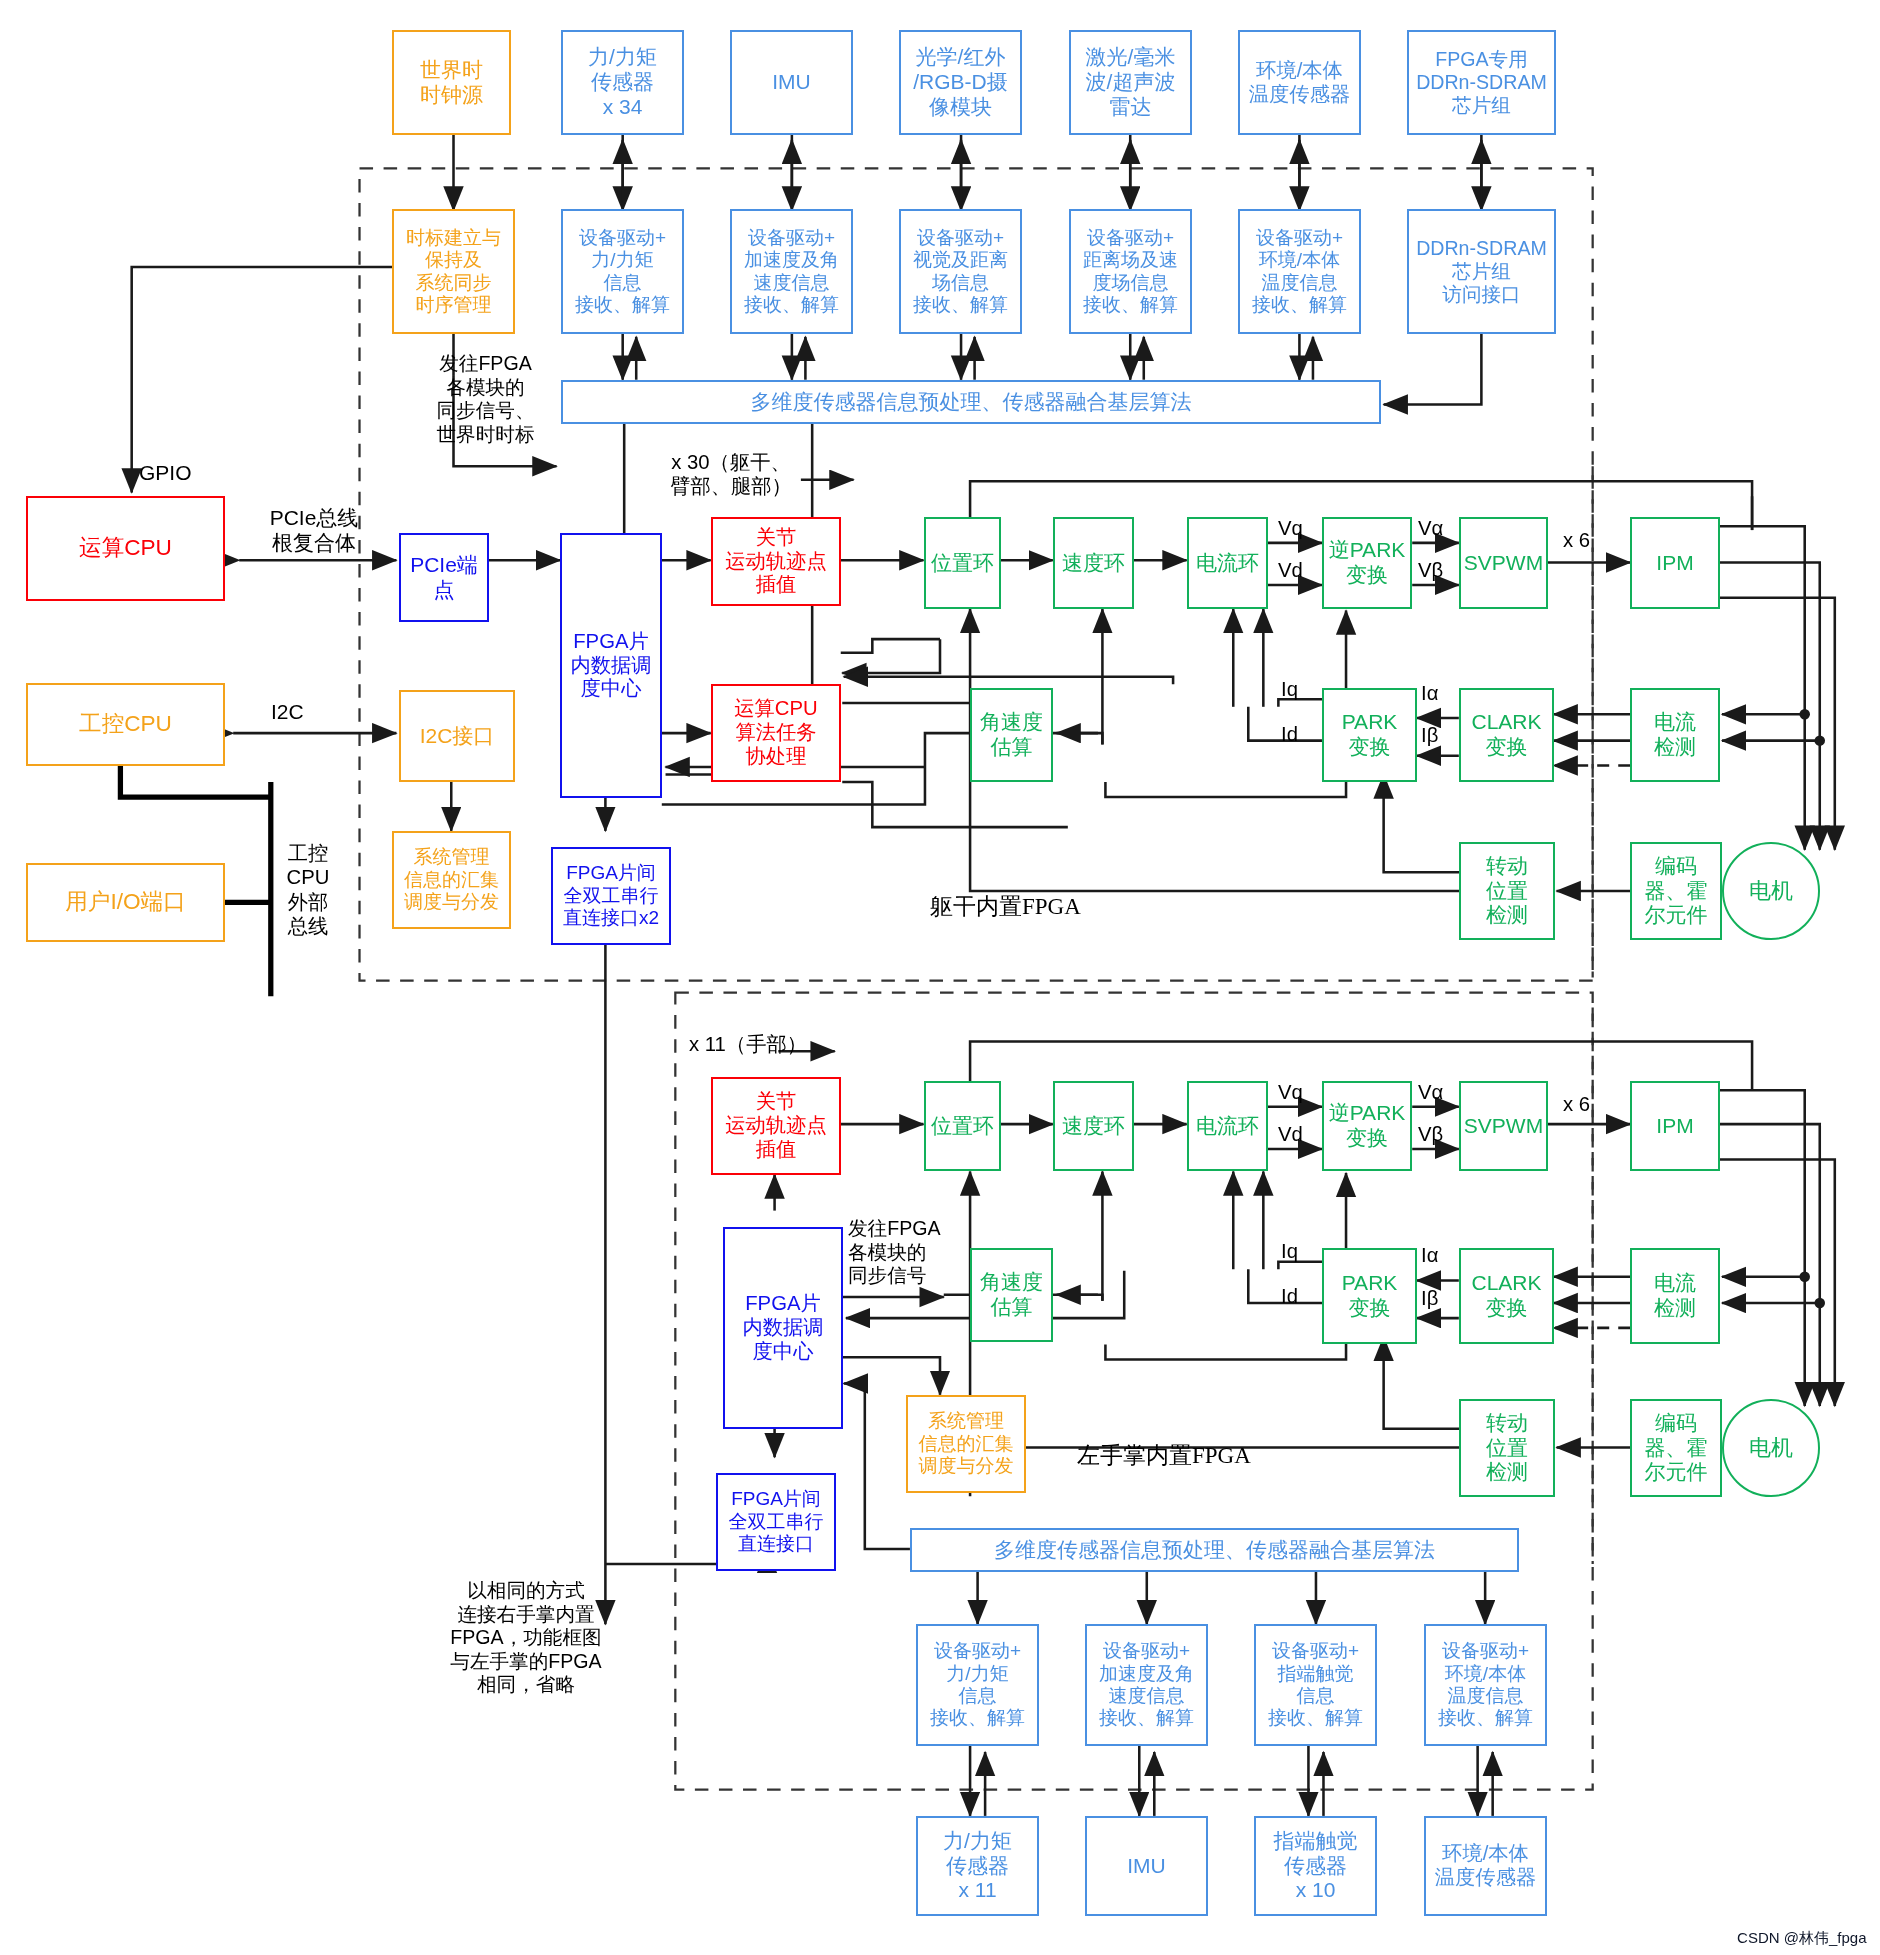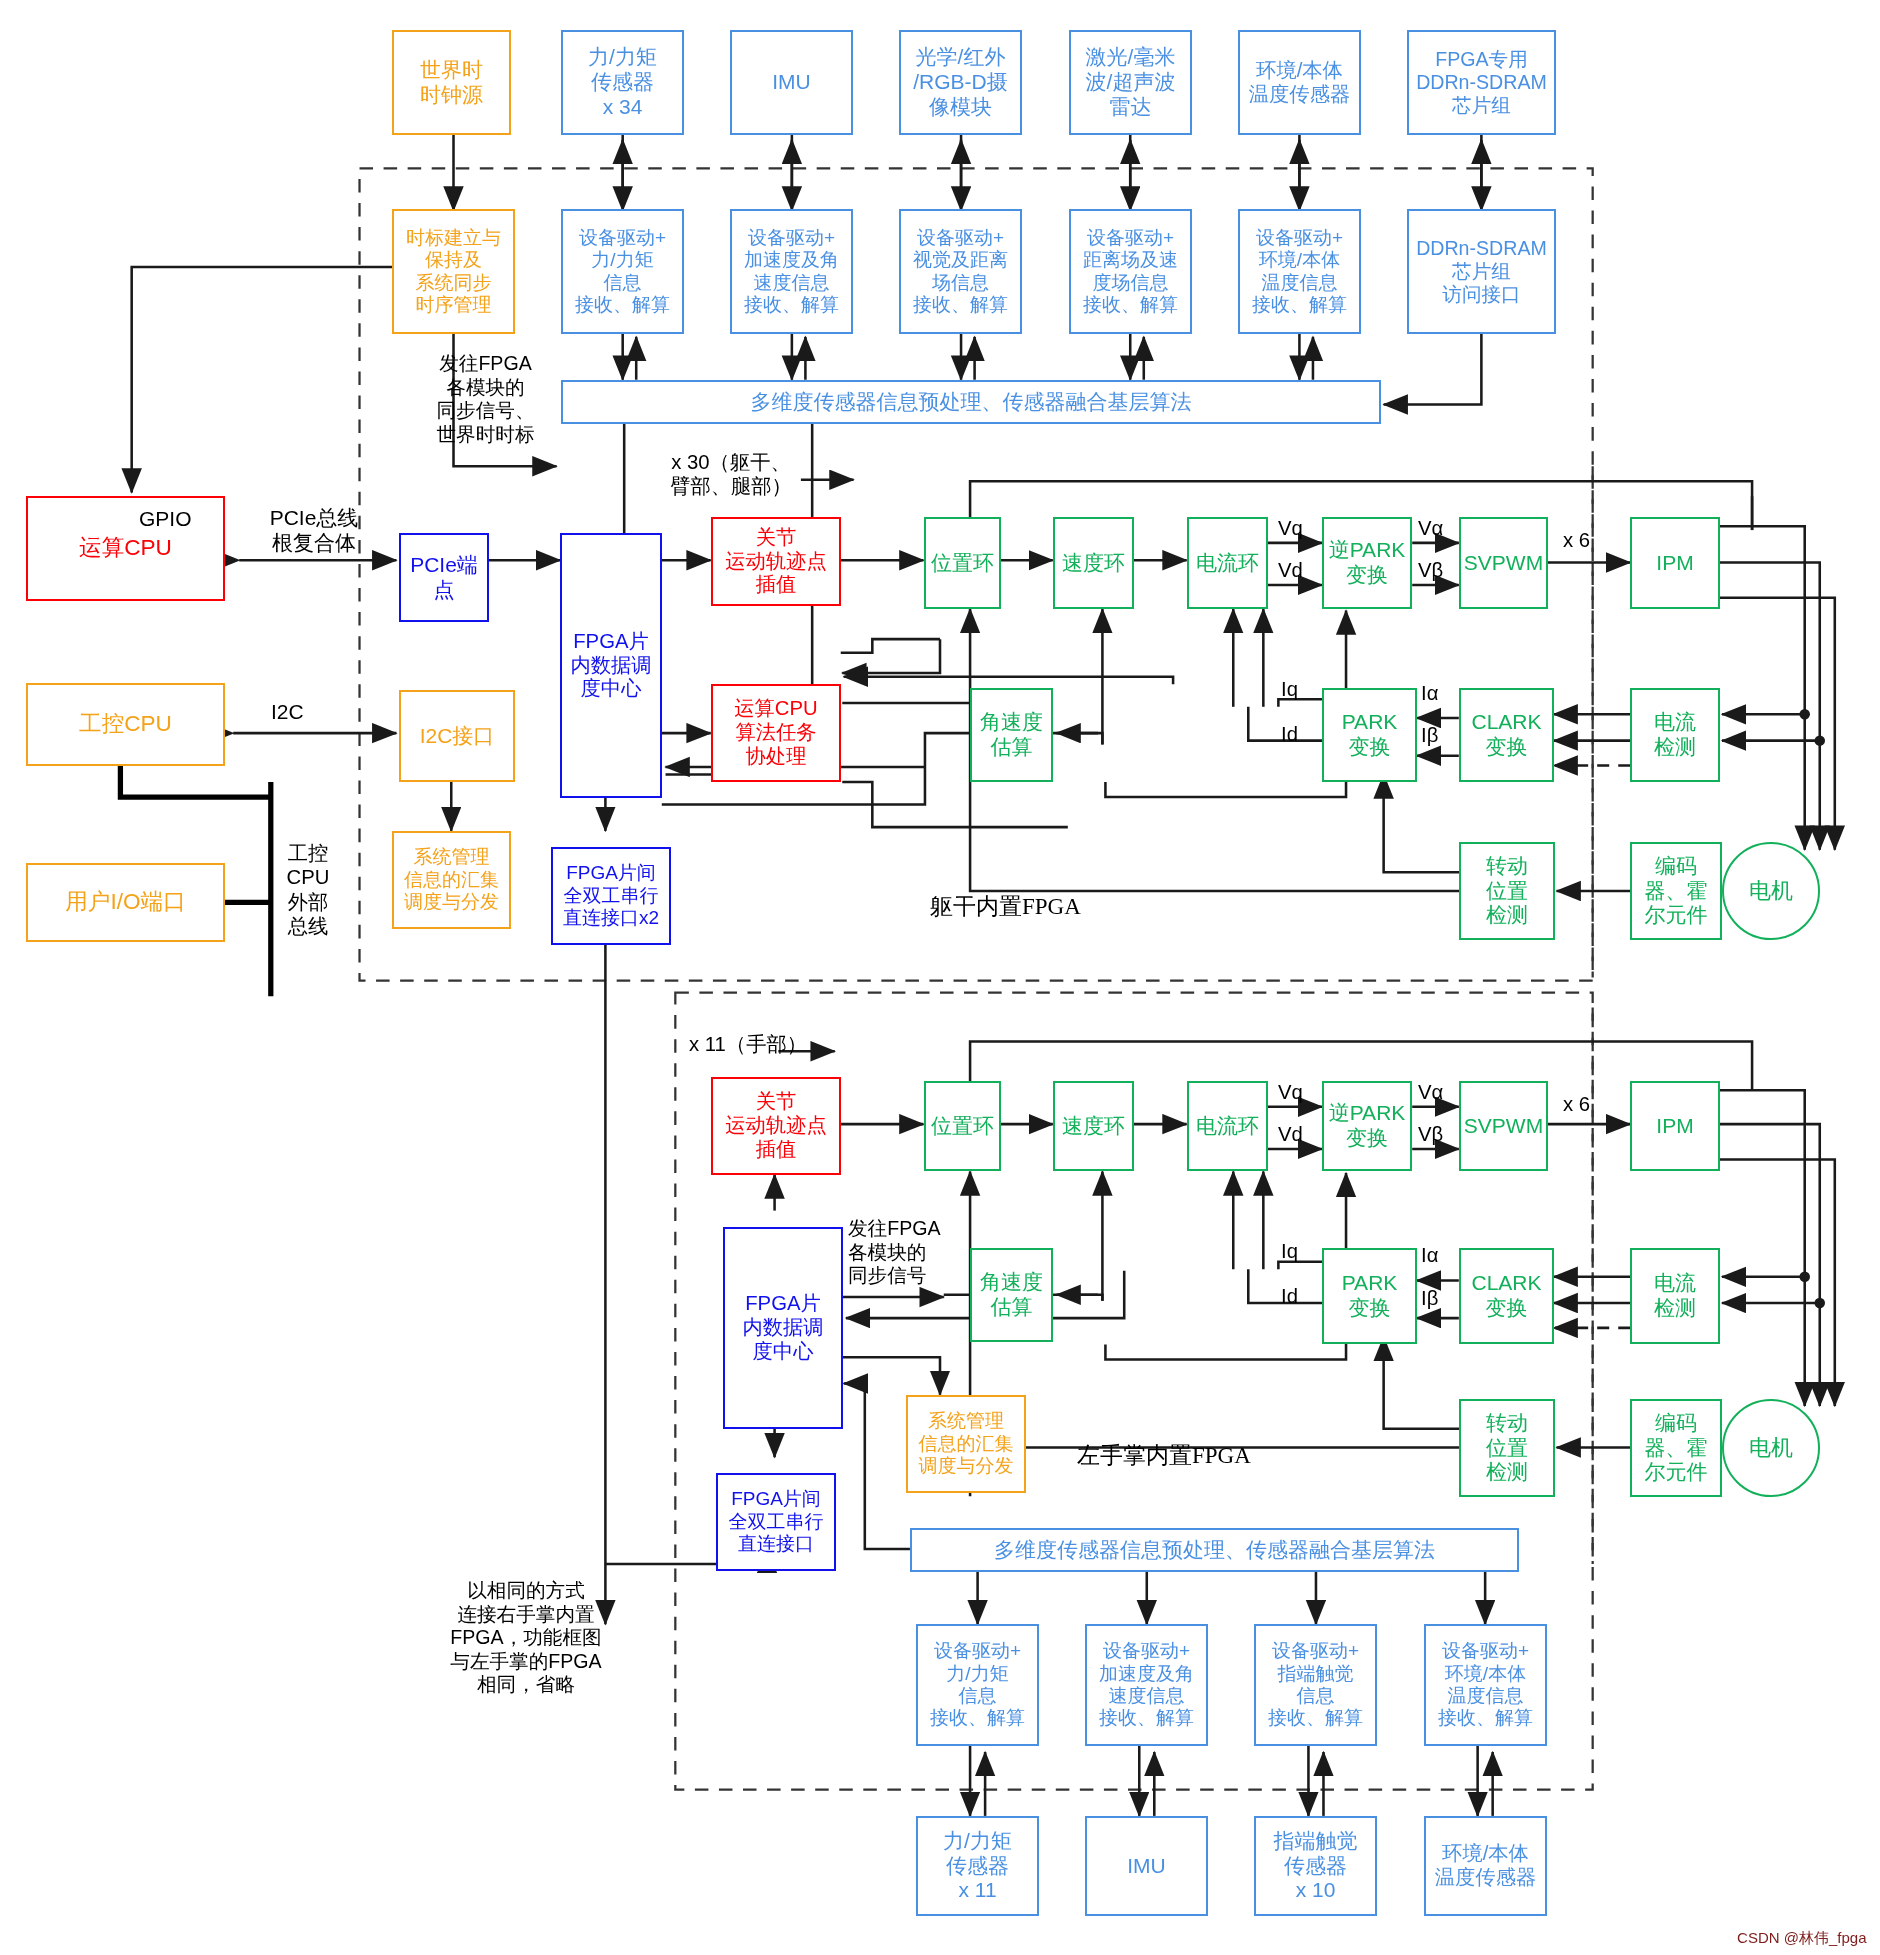--- a/index.html
+++ b/index.html
@@ -12,21 +12,21 @@
   .b-green{border:2.3px solid #12b05a;color:#12b05a;}
   .b-dblue{border:2.3px solid #1111ee;color:#1111ee;margin-top:16px;}
   .circ{border-radius:50%;}
   .lbl{position:absolute;color:#000;white-space:pre-line;text-align:center;line-height:1.2;}
   .lbl-serif{font-family:"Liberation Serif","DejaVu Serif",serif;}
   svg.wires{position:absolute;left:0;top:0;width:1880px;height:1955px;pointer-events:none;}
   .s{stroke:#1a1a1a;stroke-width:3.4;fill:none;}
   .sd{stroke:#1a1a1a;stroke-width:3.4;fill:none;stroke-dasharray:16 12;}
   .thick{stroke:#000;stroke-width:7;fill:none;}
   .dash-region{stroke:#333;stroke-width:3;fill:none;stroke-dasharray:18 14;}
-  .watermark{position:absolute;right:13.5px;bottom:7.5px;color:#7f1d1d;font-size:15px;}
+  .watermark{position:absolute;right:13.5px;bottom:7.5px;color:#0f172a;font-size:15px;}
 </style>
 </head>
 <body>
 
 <div id="canvas">
 
   <svg class="wires" viewBox="0 0 2500 2600" width="1880" height="1955">
     <defs>
       <marker id="ah" markerWidth="12" markerHeight="12" refX="9.5" refY="4" orient="auto" markerUnits="strokeWidth">
         <path d="M0,0 L10,4 L0,8 z" fill="#1a1a1a"></path>
@@ -380,21 +380,21 @@
   <div class="box b-blue" style="left:916px;top:1816px;width:123px;height:100px;font-size:21px;">力/力矩
 传感器
 x 11</div>
   <div class="box b-blue" style="left:1085px;top:1816px;width:123px;height:100px;font-size:21px;">IMU</div>
   <div class="box b-blue" style="left:1254px;top:1816px;width:123px;height:100px;font-size:21px;">指端触觉
 传感器
 x 10</div>
   <div class="box b-blue" style="left:1424px;top:1816px;width:123px;height:100px;font-size:20.3px;">环境/本体
 温度传感器</div>
 
-  <div class="lbl" style="left:139px;top:460px;font-size:21px;margin-top:46px;">GPIO</div>
+  <div class="lbl" style="left:139px;top:460px;font-size:21px;">GPIO</div>
   <div class="lbl" style="left:239px;top:505px;width:150px;font-size:21px;">PCIe总线
 根复合体</div>
   <div class="lbl" style="left:271px;top:699px;font-size:21px;">I2C</div>
   <div class="lbl" style="left:278px;top:841px;width:60px;font-size:20.3px;">工控
 CPU
 外部
 总线</div>
   <div class="lbl" style="left:418px;top:352px;width:135px;font-size:19.6px;">发往FPGA
 各模块的
 同步信号、

